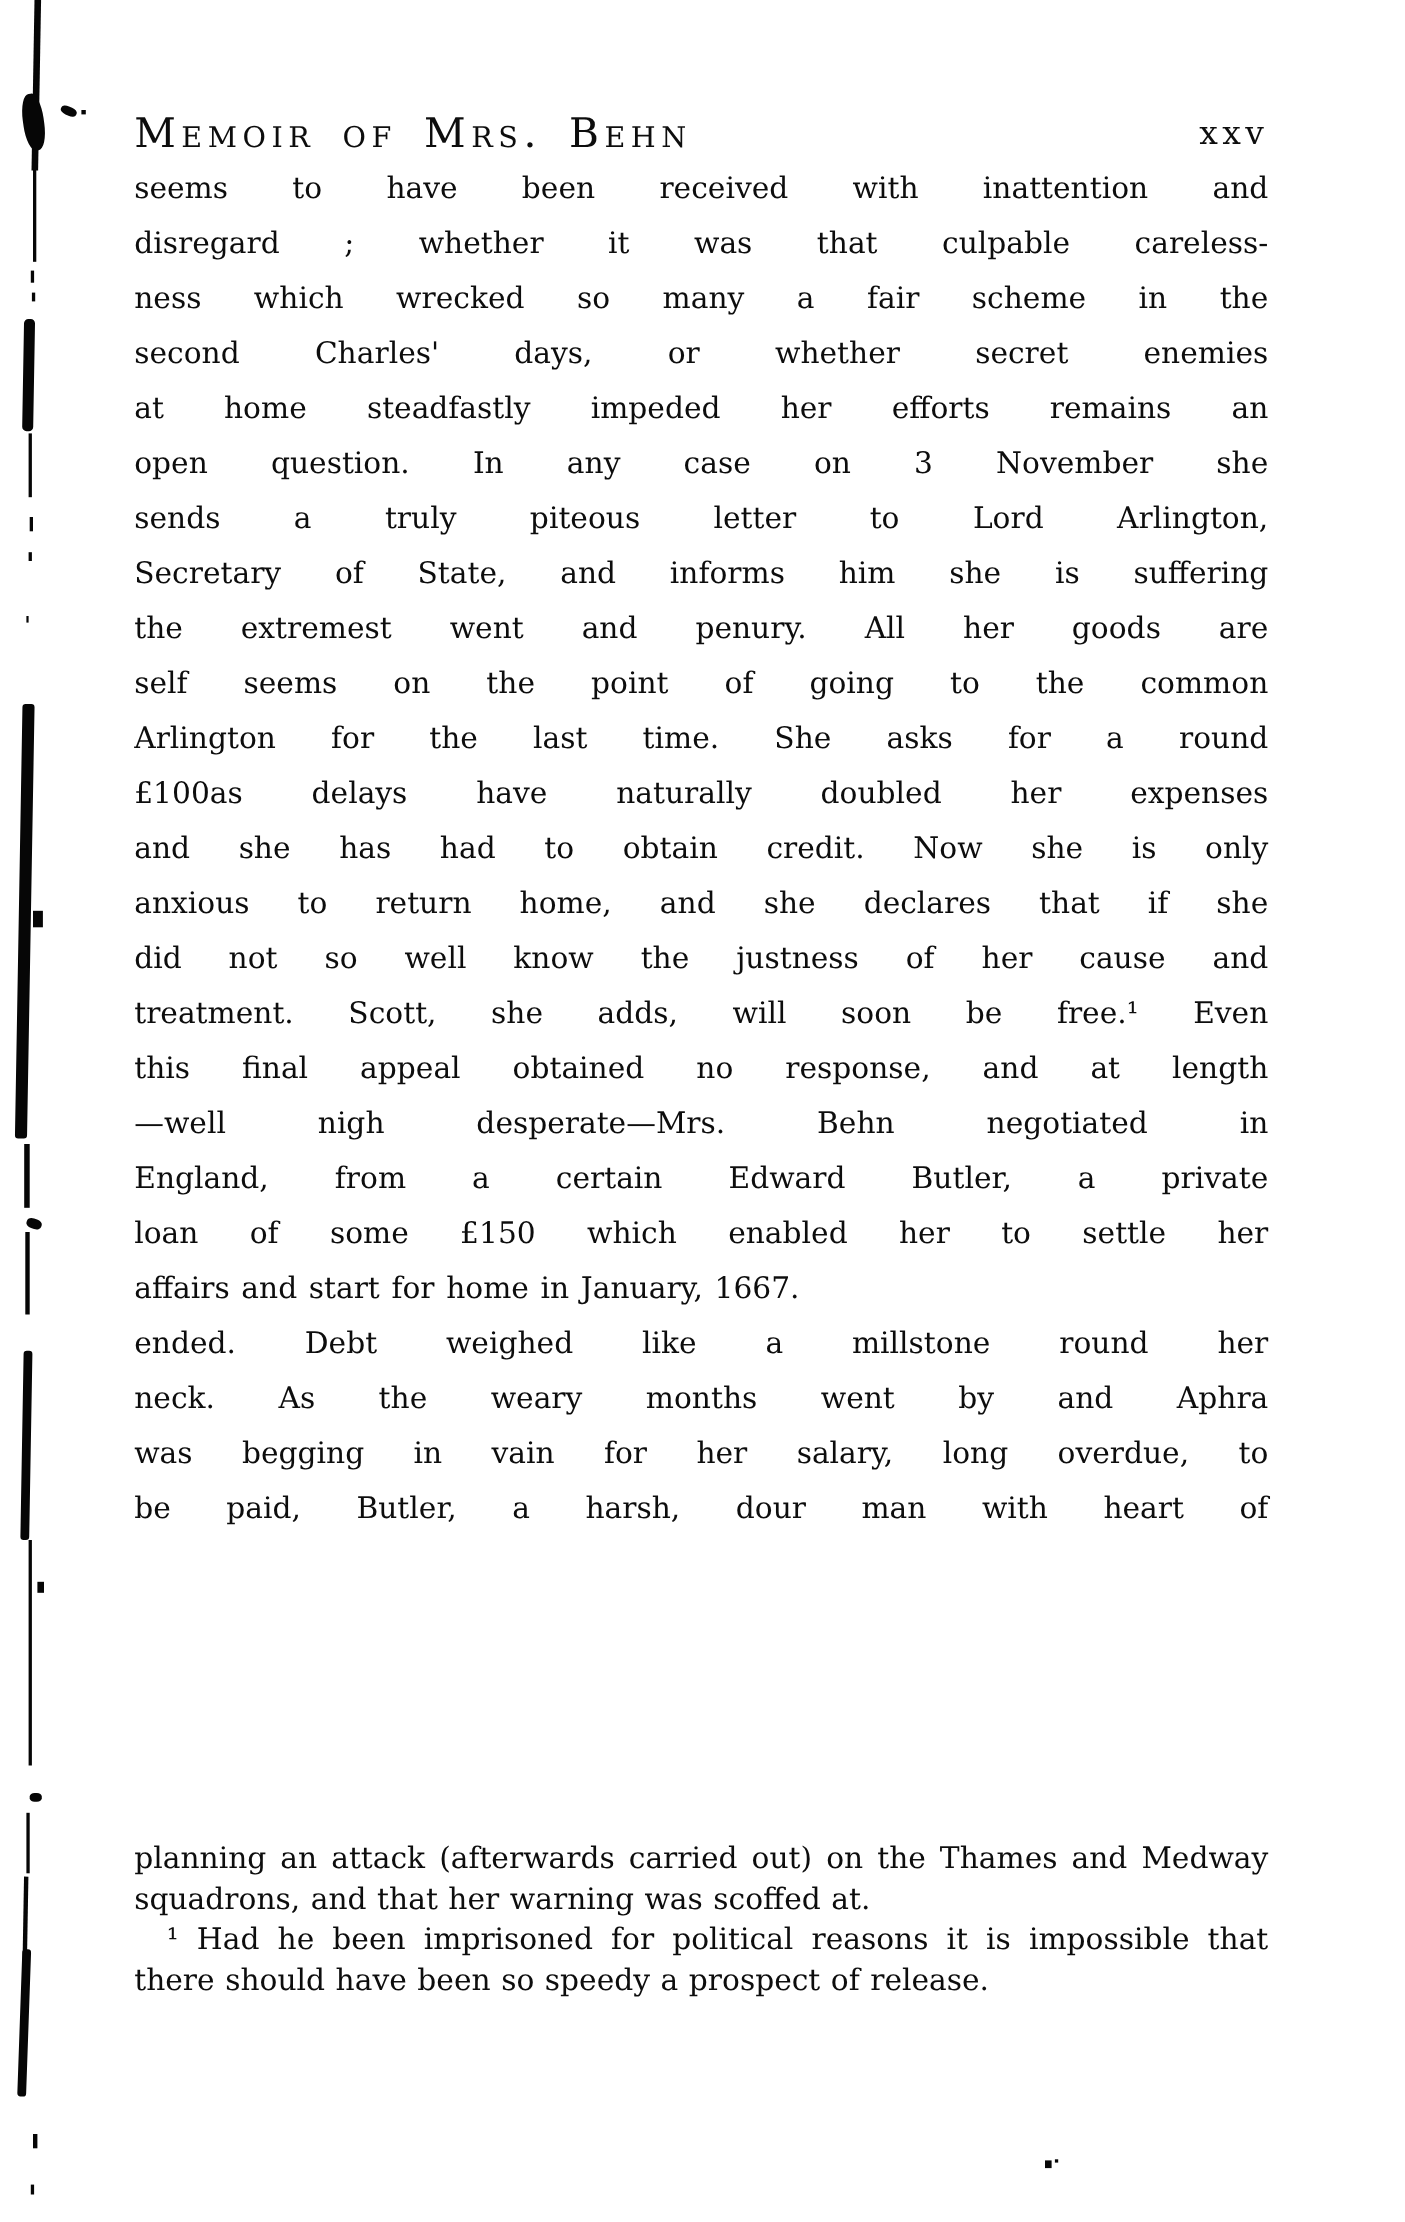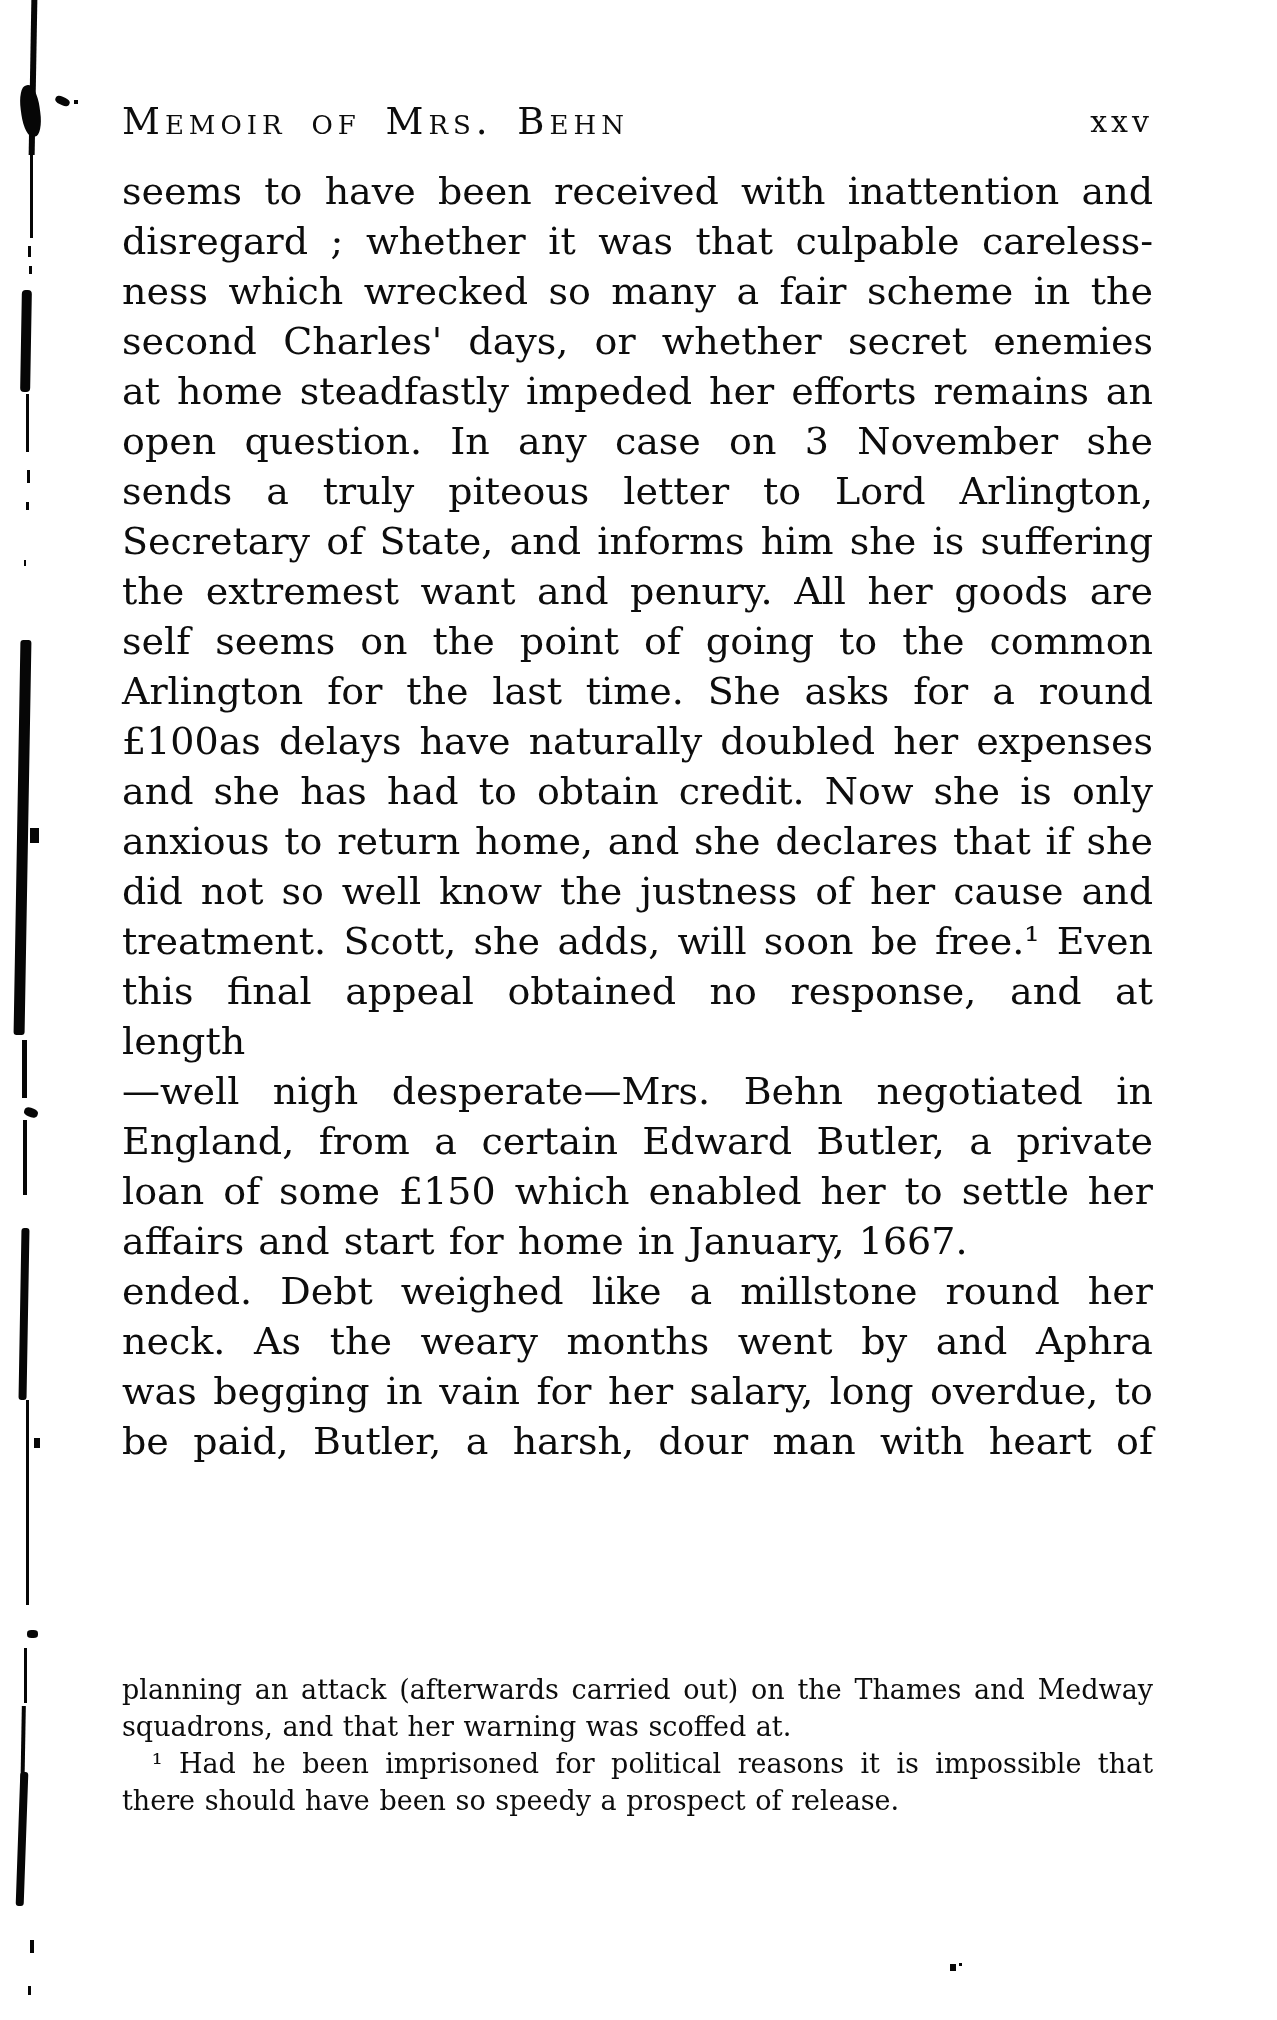--- a/index.html
+++ b/index.html
@@ -29,22 +29,22 @@
     position: absolute;
     right: 0; top: 4px;
     font-size: 30px;
     letter-spacing: 4px;
     margin-left: 16px;
   }
 
   
   .body-text {
     position: absolute;
-    left: 122px; top: 166px; width: 1031px;
-    font-size: 38px;
+    left: 122px; top: 147px; width: 1031px;
+    font-size: 27px;
     line-height: 50px;
     word-spacing: 2px;
   }
   
   .footnote-text {
     position: absolute;
     left: 122px; top: 1671px; width: 1031px;
     font-size: 27px;
     line-height: 37px;
     word-spacing: 1px;
@@ -75,21 +75,21 @@
 
   <div class="body-text">
       <div class="line">seems to have been received with inattention and</div>
       <div class="line">disregard ; whether it was that culpable careless-</div>
       <div class="line">ness which wrecked so many a fair scheme in the</div>
       <div class="line">second Charles' days, or whether secret enemies</div>
       <div class="line">at home steadfastly impeded her efforts remains an</div>
       <div class="line">open question.  In any case on 3 November she</div>
       <div class="line">sends a truly piteous letter to Lord Arlington,</div>
       <div class="line">Secretary of State, and informs him she is suffering</div>
-      <div class="line">the extremest want and penury.  All her goods are</div>
+      <div class="line">the extremest went and penury.  All her goods are</div>
       <div class="line">self seems on the point of going to the common</div>
       <div class="line">Arlington for the last time.  She asks for a round</div>
       <div class="line">£100as delays have naturally doubled her expenses</div>
       <div class="line">and she has had to obtain credit.  Now she is only</div>
       <div class="line">anxious to return home, and she declares that if she</div>
       <div class="line">did not so well know the justness of her cause and</div>
       <div class="line">treatment.  Scott, she adds, will soon be free.¹  Even</div>
       <div class="line">this final appeal obtained no response, and at length</div>
       <div class="line">—well nigh desperate—Mrs. Behn negotiated in</div>
       <div class="line">England, from a certain Edward Butler, a private</div>

